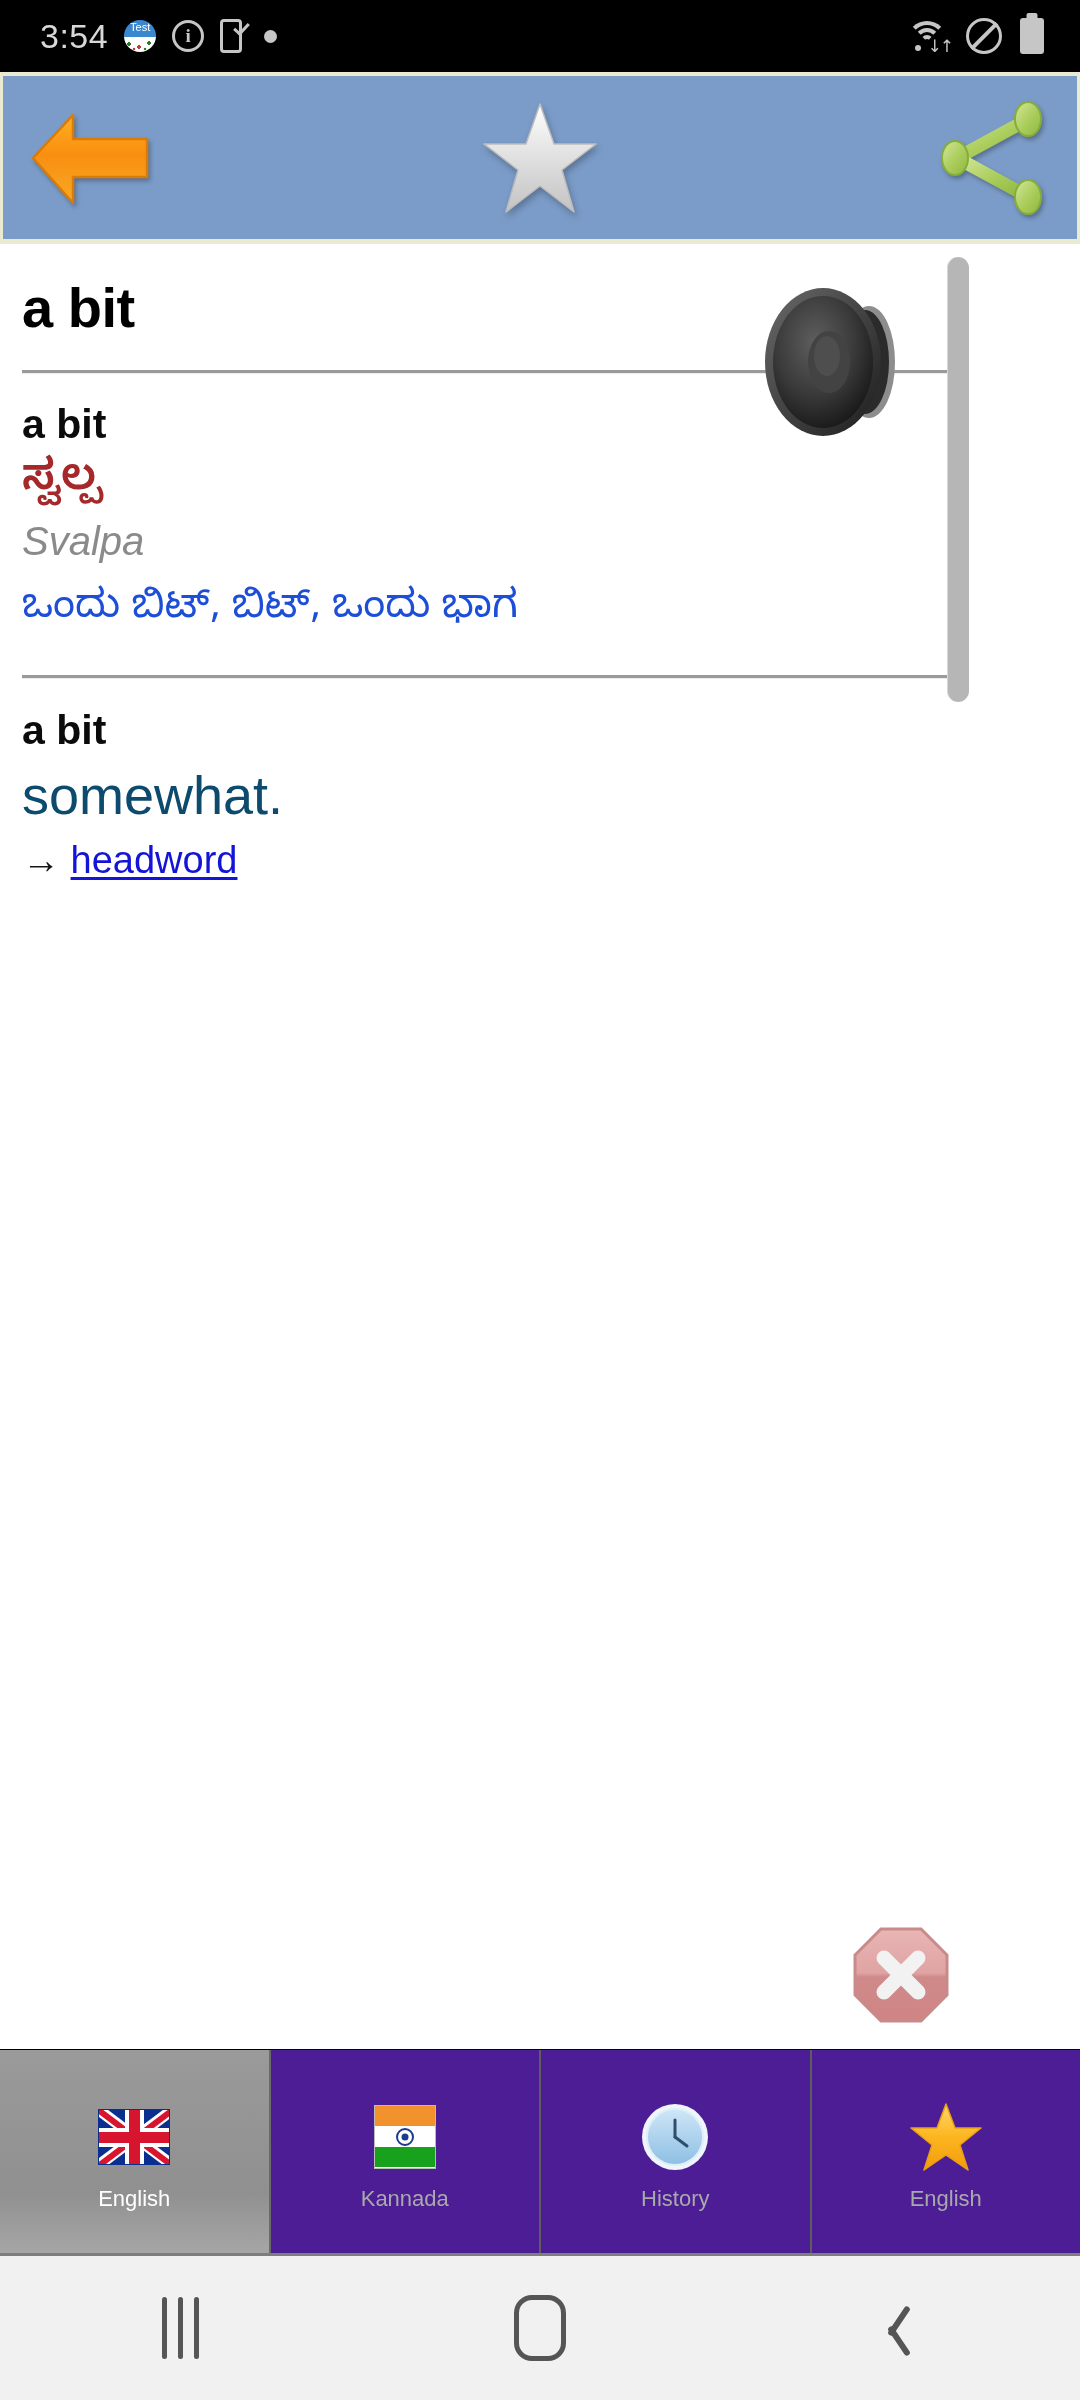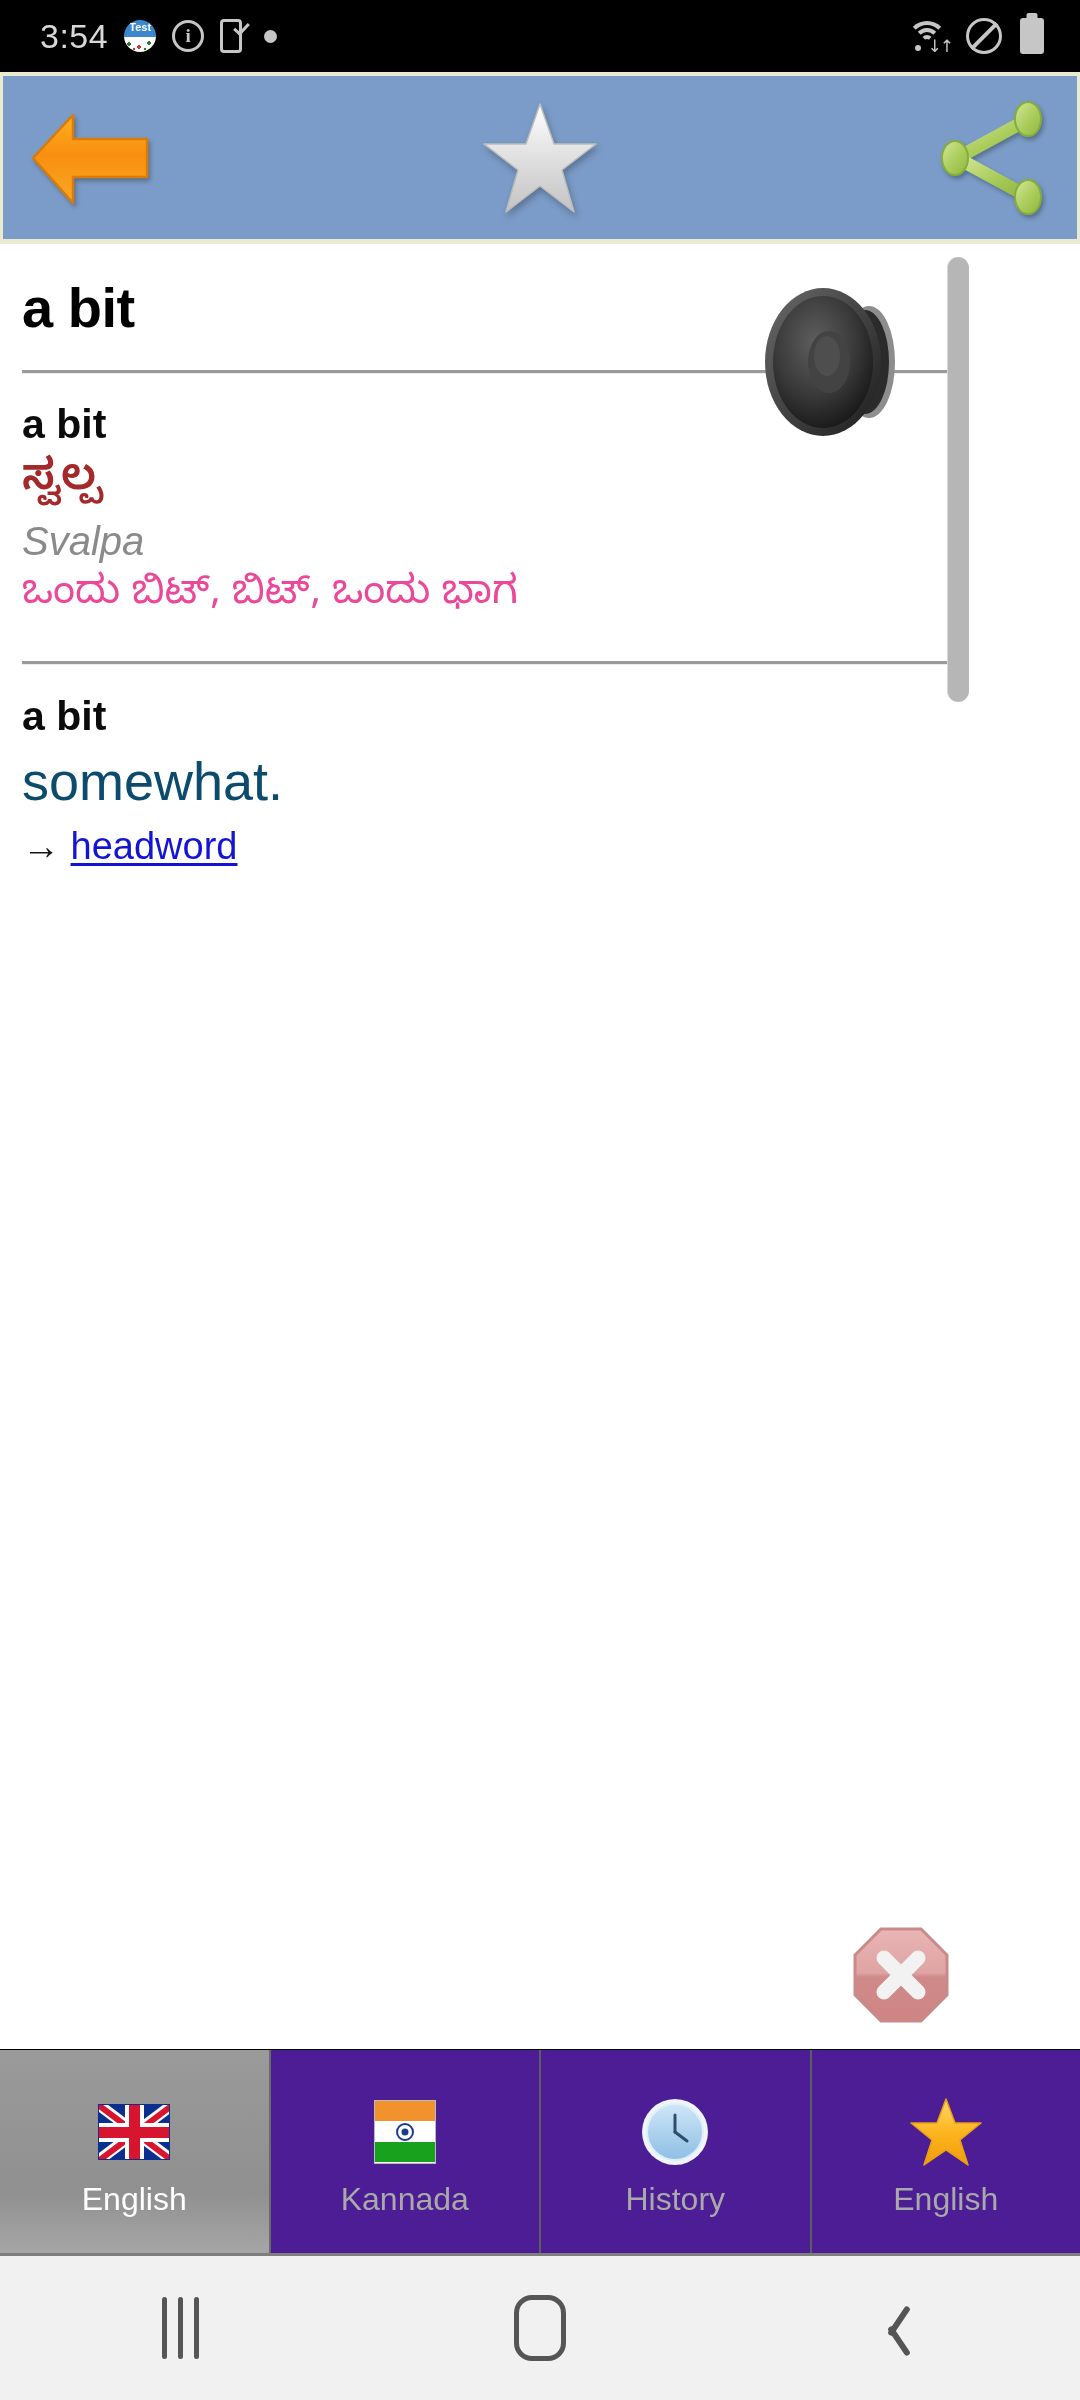--- a/index.html
+++ b/index.html
@@ -20,21 +20,21 @@
   .sb-left { display:flex; align-items:center; gap:16px; padding-left:40px; flex:1; }
   .sb-right { display:flex; align-items:center; gap:18px; padding-right:36px; }
   .sb-time { color:#d8d8d8; font-size:34px; letter-spacing:0.5px; font-family:"Liberation Sans", sans-serif; }
 
   .ic-test {
     width:32px; height:32px; border-radius:50%;
     background:linear-gradient(#3a87cd 0 52%, #ffffff 52% 100%);
     position:relative; overflow:hidden;
     display:flex; align-items:flex-start; justify-content:center;
   }
-  .ic-test b { font-size:11px; color:#fff; line-height:15px; font-weight:700; }
+  .ic-test b { font-size:11px; color:#fff; line-height:15px; font-weight:400; }
   .ic-test::after{
     content:""; position:absolute; left:0; bottom:1px; width:100%; height:12px;
     background:
       radial-gradient(circle at 5px 5px, #2d7a2d 1.6px, transparent 1.8px),
       radial-gradient(circle at 15px 8px, #c23b3b 1.6px, transparent 1.8px),
       radial-gradient(circle at 25px 4px, #2d7a2d 1.6px, transparent 1.8px),
       radial-gradient(circle at 10px 10px, #c23b3b 1.4px, transparent 1.6px),
       radial-gradient(circle at 21px 10px, #2d7a2d 1.4px, transparent 1.6px);
   }
 
@@ -127,21 +127,21 @@
     box-shadow:0 1px 0 #ededed;
   }
   .entry { padding:26px 0 0 22px; }
   .entry .en-word { font-size:41px; font-weight:700; color:#0b0b0b; line-height:1.25; }
   .entry .kn-main {
     font-size:44px; color:#a5282a; font-weight:600; line-height:1.35; margin-top:4px;
     font-family:"Noto Sans Kannada","DejaVu Sans", sans-serif;
   }
   .entry .translit { font-size:40px; color:#8a8a8a; font-style:italic; line-height:1.3; margin-top:2px; }
   .entry .kn-list {
-    font-size:40px; color:#ec4899; line-height:1.35; margin-top:4px;
+    font-size:40px; color:#1d4ed8; line-height:1.35; margin-top:18px;
     font-family:"Noto Sans Kannada","DejaVu Sans", sans-serif;
   }
   .hr2 {
     height:3px; background:#9a9a9a; margin:36px 20px 0 22px; border:0;
     box-shadow:0 1px 0 #ededed;
   }
   .defblock { padding:26px 0 0 22px; }
   .defblock .d-word { font-size:41px; font-weight:700; color:#0b0b0b; line-height:1.3; }
   .defblock .d-gloss { font-size:54px; color:#0c4a6e; line-height:1.3; margin-top:2px; }
   .defblock .d-see { font-size:38px; color:#141414; line-height:1.3; margin-top:6px; }
@@ -170,21 +170,21 @@
   .tab {
     flex:1; display:flex; flex-direction:column; align-items:center; justify-content:center;
     gap:14px; background:#4c1d95; border-right:2px solid #5d5d5d; position:relative;
     padding-top:6px;
   }
   .tab:last-child { border-right:0; }
   .tab.active {
     background:linear-gradient(#9a9a9a 0%, #909090 70%, #a6a6a6 100%);
     border-right:2px solid #6a6a6a;
   }
-  .tab-label { font-size:32px; color:#a9a9a9; line-height:1; }
+  .tab-label { font-size:22px; color:#a9a9a9; line-height:1; }
   .tab.active .tab-label { color:#ffffff; }
   .tab-icon { width:74px; height:74px; display:flex; align-items:center; justify-content:center; }
 
   
   .flag-uk { width:72px; height:56px; position:relative; overflow:hidden; background:#0a2f8f; border:1px solid #0a2f8f; }
   .flag-uk i { position:absolute; display:block; }
   .flag-uk .dw1 { width:105px; height:11px; background:#fff; left:-16px; top:22px; transform:rotate(37deg); }
   .flag-uk .dw2 { width:105px; height:11px; background:#fff; left:-16px; top:22px; transform:rotate(-37deg); }
   .flag-uk .dr1 { width:105px; height:6px; background:#d8152f; left:-16px; top:25px; transform:rotate(37deg); }
   .flag-uk .dr2 { width:105px; height:6px; background:#d8152f; left:-16px; top:25px; transform:rotate(-37deg); }

